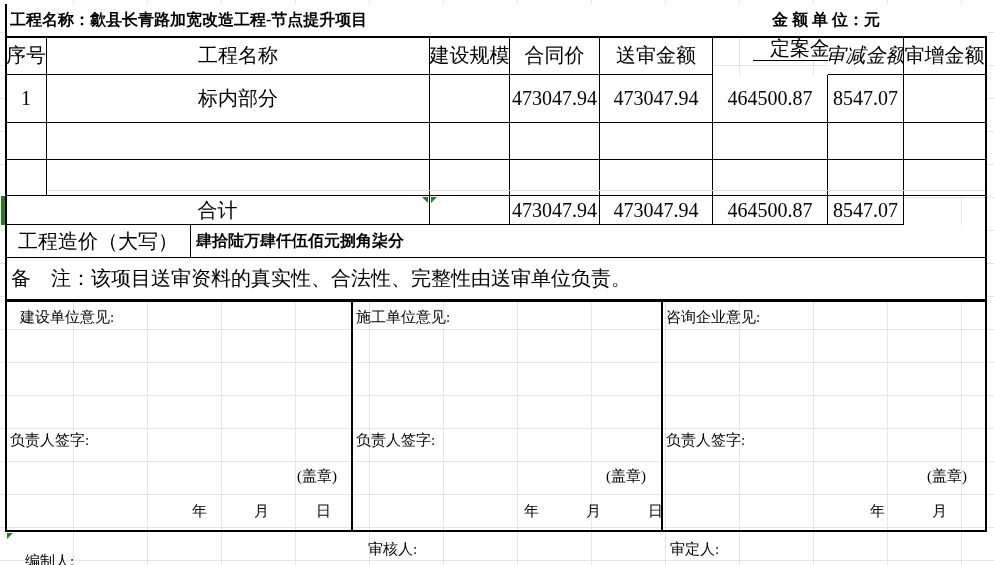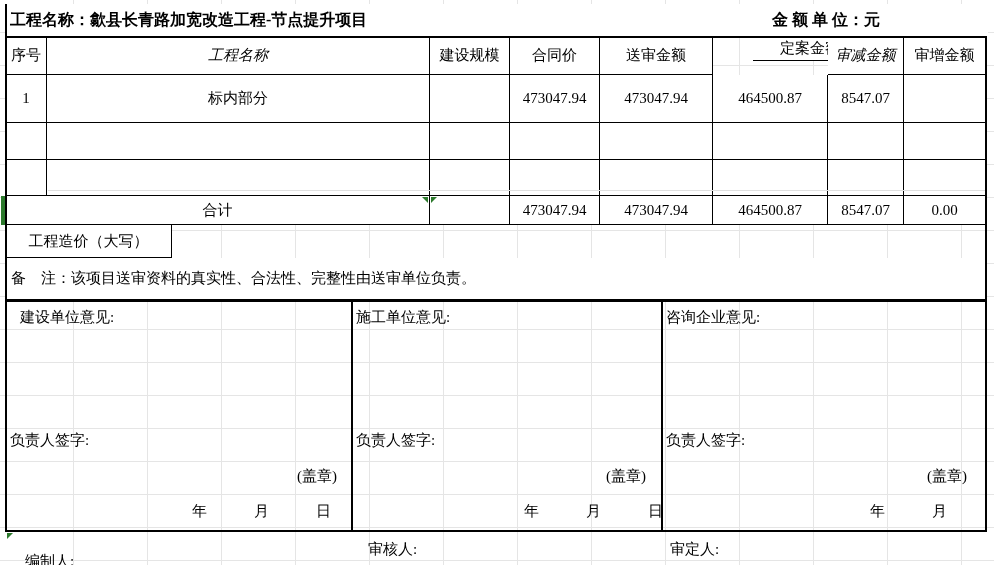--- a/index.html
+++ b/index.html
@@ -10,21 +10,21 @@
     background-image:
       repeating-linear-gradient(to bottom, transparent 0, transparent 32px, #e5e5e5 32px, #e5e5e5 33px),
       repeating-linear-gradient(to right, transparent 0, transparent 73px, #e5e5e5 73px, #e5e5e5 74px);
     color:#000;
   }
   .abs{position:absolute;box-sizing:border-box;}
   .cell{
     position:absolute;box-sizing:border-box;background:#fff;
     border-right:1px solid #000;border-bottom:1px solid #000;
     display:flex;align-items:center;justify-content:center;
-    font-size:15px;white-space:nowrap;overflow:hidden;
+    font-size:20px;white-space:nowrap;overflow:hidden;
   }
   .cell.left{justify-content:flex-start;padding-left:5px;}
   .bold{font-weight:bold;}
   .frame{position:absolute;box-sizing:border-box;border:2px solid #000;pointer-events:none;z-index:6;background:transparent;}
   .vdivider{position:absolute;width:2px;background:#000;z-index:6;}
   .label{position:absolute;font-size:15px;white-space:nowrap;z-index:3;}
   .tri-tl{position:absolute;width:0;height:0;border-top:6px solid #2c7a2c;border-right:6px solid transparent;z-index:7;}
   .tri-tr{position:absolute;width:0;height:0;border-top:6px solid #2c7a2c;border-left:6px solid transparent;z-index:7;}
   .greenbar{position:absolute;width:4px;background:#2c7a2c;z-index:7;}
   .daterow{position:absolute;display:flex;gap:47px;font-size:15px;z-index:3;}
@@ -33,21 +33,21 @@
 <body>
 
 <div id="sheet">
 
   <div class="abs" style="left:6px;top:4px;width:982px;height:32px;background:#fff;"></div>
   <div class="abs" style="left:5px;top:4px;width:2px;height:33px;background:#000;"></div>
   <div class="label bold" style="left:10px;top:10px;font-size:16px;">工程名称：歙县长青路加宽改造工程-节点提升项目</div>
   <div class="label bold" style="right:114px;top:10px;font-size:16px;">金 额 单 位：元</div>
 
   <div class="cell" style="left:6px;top:37px;width:41px;height:38px;">序号</div>
-  <div class="cell" style="left:47px;top:37px;width:383px;height:38px;font-style:italic;">工程名称</div>
+  <div class="cell" style="left:47px;top:37px;width:383px;height:38px;">工程名称</div>
   <div class="cell" style="left:430px;top:37px;width:80px;height:38px;">建设规模</div>
   <div class="cell" style="left:510px;top:37px;width:90px;height:38px;">合同价</div>
   <div class="cell" style="left:600px;top:37px;width:113px;height:38px;">送审金额</div>
   <div class="cell" style="left:753px;top:37px;width:115px;height:24px;">定案金额</div>
   <div class="cell" style="left:828px;top:37px;width:76px;height:38px;font-style:italic;">审减金额</div>
   <div class="cell" style="left:904px;top:37px;width:82px;height:38px;">审增金额</div>
 
   <div class="cell" style="left:6px;top:75px;width:41px;height:48px;">1</div>
   <div class="cell" style="left:47px;top:75px;width:383px;height:48px;">标内部分</div>
   <div class="cell" style="left:430px;top:75px;width:80px;height:48px;"></div>
@@ -76,23 +76,23 @@
   <div class="cell" style="left:904px;top:160px;width:82px;height:36px;"></div>
 
   <div class="abs" style="left:48px;top:190px;width:937px;height:1px;background:#e0e0e0;z-index:2;"></div>
 
   <div class="cell" style="left:6px;top:196px;width:424px;height:29px;">合计</div>
   <div class="cell" style="left:430px;top:196px;width:80px;height:29px;"></div>
   <div class="cell" style="left:510px;top:196px;width:90px;height:29px;">473047.94</div>
   <div class="cell" style="left:600px;top:196px;width:113px;height:29px;">473047.94</div>
   <div class="cell" style="left:713px;top:196px;width:115px;height:29px;">464500.87</div>
   <div class="cell" style="left:828px;top:196px;width:76px;height:29px;">8547.07</div>
-  <div class="cell" style="left:904px;top:196px;width:82px;height:29px;">0.00</div>
 
-  <div class="cell" style="left:6px;top:225px;width:166px;height:33px;">工程造价（大写）</div>
+  <div class="cell" style="left:6px;top:225px;width:185px;height:33px;">工程造价（大写）</div>
+  <div class="cell left bold" style="left:191px;top:225px;width:795px;height:33px;font-size:16px;">肆拾陆万肆仟伍佰元捌角柒分</div>
 
   <div class="cell left" style="left:6px;top:258px;width:980px;height:42px;">备　注：该项目送审资料的真实性、合法性、完整性由送审单位负责。</div>
 
   <div class="greenbar" style="left:1px;top:196px;height:29px;"></div>
   <div class="tri-tr" style="left:422px;top:197px;"></div>
   <div class="tri-tl" style="left:431px;top:197px;"></div>
   <div class="tri-tl" style="left:7px;top:533px;"></div>
 
   <div class="label" style="left:20px;top:308px;font-family:Liberation Serif, serif;">建设单位意见:</div>
   <div class="label" style="left:10px;top:431px;">负责人签字:</div>

